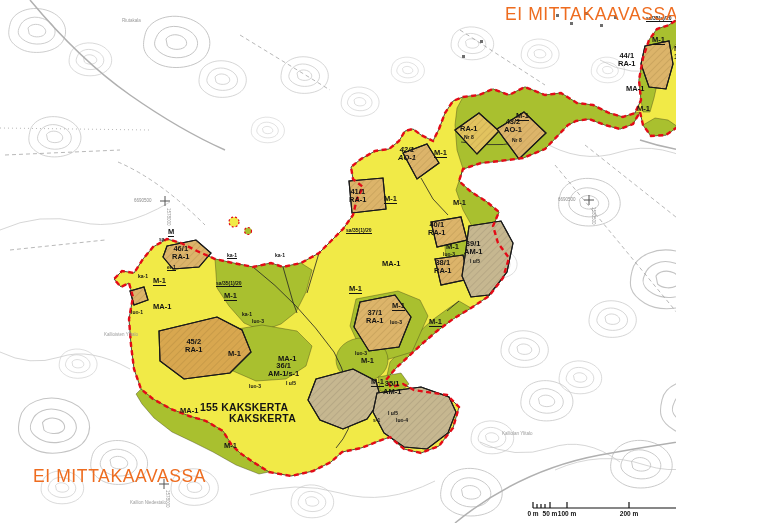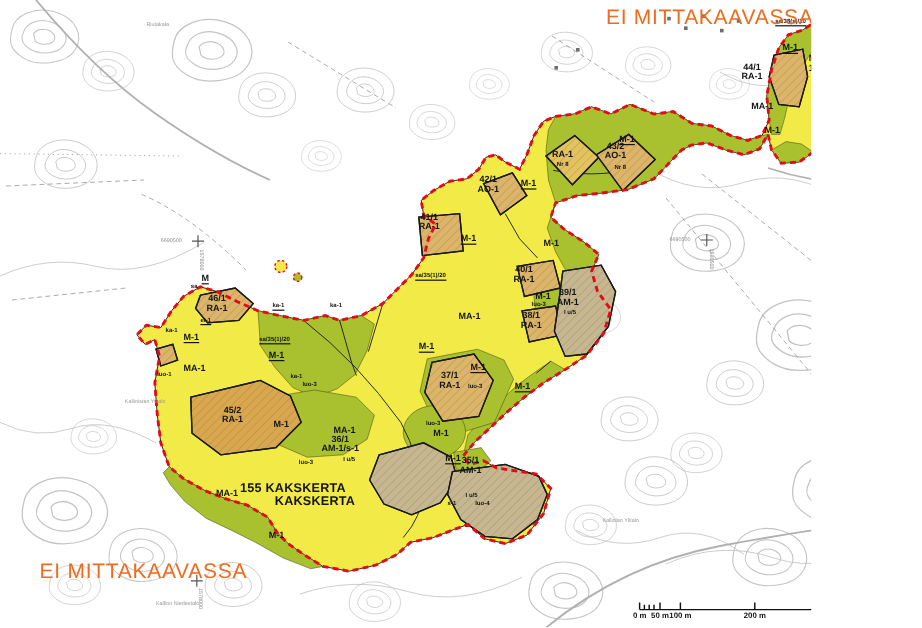--- a/index.html
+++ b/index.html
@@ -282,24 +282,24 @@
       <div class="lbl p" style="left: 618px; top: 52px;">44/1
 RA-1</div>
       <div class="lbl z" style="left: 626px; top: 85px;">MA-1</div>
       <div class="lbl z" style="left: 637px; top: 105px;">M-1</div>
       <div class="lbl zu" style="left: 516px; top: 112px;">M-1</div>
       <div class="lbl p" style="left: 460px; top: 125px;">RA-1</div>
       <div class="lbl t" style="left: 464px; top: 135px;">Nr 8</div>
       <div class="lbl p" style="left: 504px; top: 118px;">43/2
 AO-1</div>
       <div class="lbl t" style="left: 512px; top: 138px;">Nr 8</div>
-      <div class="lbl p" style="left: 398px; top: 146px;">42/1
+      <div class="lbl p" style="left: 398px; top: 146px; font-style: italic;">42/1
 AO-1</div>
       <div class="lbl zu" style="left: 434px; top: 149px;">M-1</div>
-      <div class="lbl p" style="left: 349px; top: 177px;">41/1
+      <div class="lbl p" style="left: 349px; top: 188px;">41/1
 RA-1</div>
       <div class="lbl zu" style="left: 384px; top: 195px;">M-1</div>
       <div class="lbl z" style="left: 453px; top: 199px;">M-1</div>
       <div class="lbl tu" style="left: 346px; top: 228px;">sa/35(1)/20</div>
       <div class="lbl p" style="left: 428px; top: 221px;">40/1
 RA-1</div>
       <div class="lbl z" style="left: 446px; top: 243px;">M-1</div>
       <div class="lbl t" style="left: 443px; top: 252px;">luo-3</div>
       <div class="lbl p" style="left: 464px; top: 240px;">39/1
 AM-1</div>

